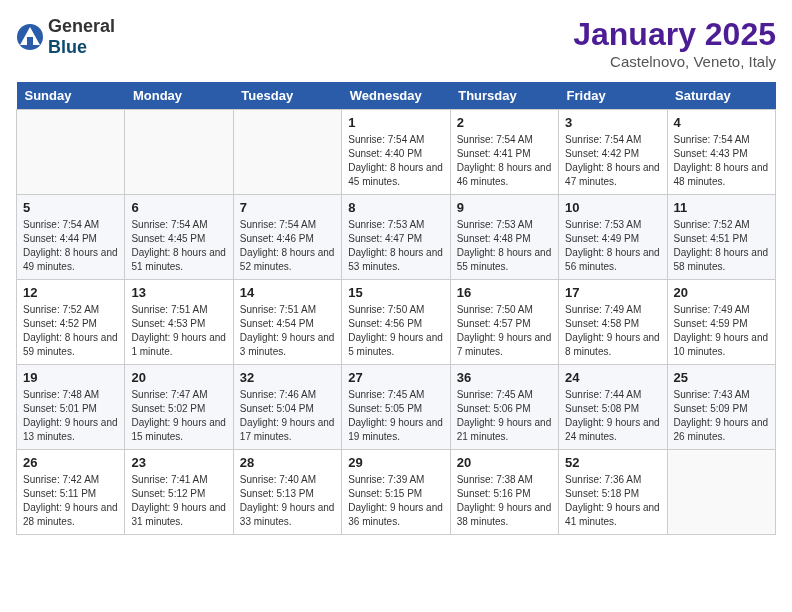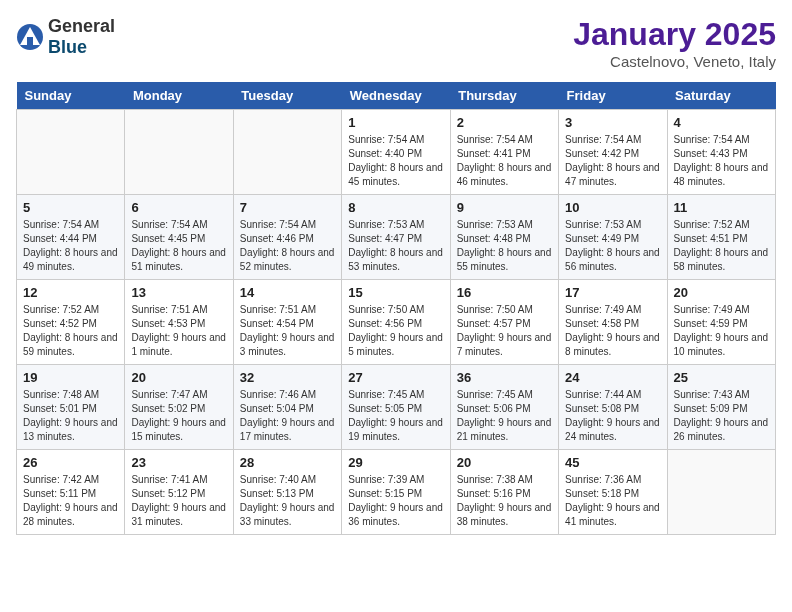--- a/index.html
+++ b/index.html
@@ -253,19 +253,19 @@
         </td>
         <td>
           <span class="day-num">29</span>
           <div class="day-info">Sunrise: 7:39 AM<br>Sunset: 5:15 PM<br>Daylight: 9 hours and 36 minutes.</div>
         </td>
         <td>
           <span class="day-num">20</span>
           <div class="day-info">Sunrise: 7:38 AM<br>Sunset: 5:16 PM<br>Daylight: 9 hours and 38 minutes.</div>
         </td>
         <td>
-          <span class="day-num">45</span>
+          <span class="day-num">52</span>
           <div class="day-info">Sunrise: 7:36 AM<br>Sunset: 5:18 PM<br>Daylight: 9 hours and 41 minutes.</div>
         </td>
         <td class="empty"></td>
       </tr>
     </tbody>
 </table>
 
 </body></html>

